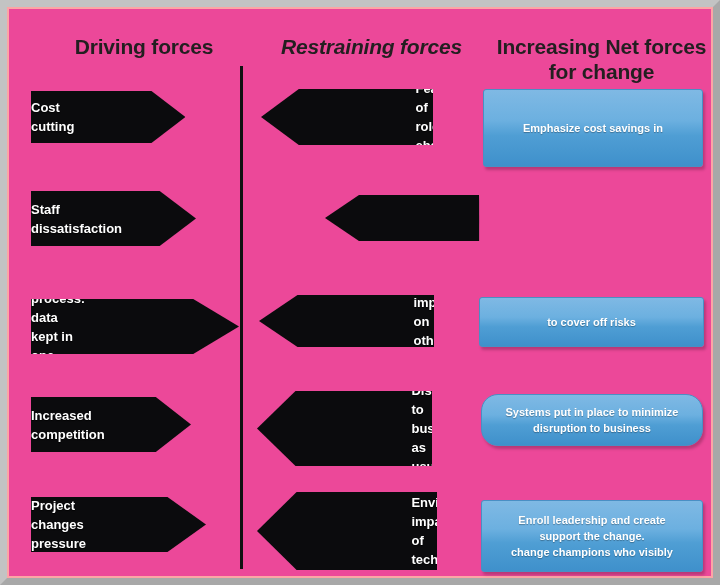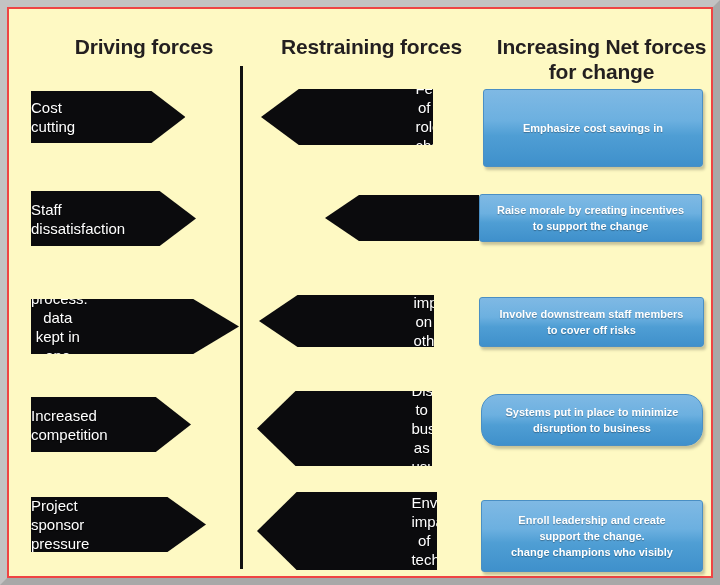--- a/index.html
+++ b/index.html
@@ -28,57 +28,56 @@
     border-left-color: #c3c3c3;
     border-right-color: #a8a8a8;
     border-bottom-color: #a8a8a8;
   }
   #diagram-inner {
     position: absolute;
     left: 0;
     top: 0;
     right: 0;
     bottom: 0;
-    background: #fef9c3;
-    border: 2px solid #ef4444;
+    background: #ec4899;
+    border: 2px solid #fca5a5;
   }
 
   
   .col-heading {
     position: absolute;
     color: #231f20;
     font-size: 21px;
     font-weight: 600;
     line-height: 25px;
     text-align: center;
     letter-spacing: -0.2px;
   }
   #heading-driving   { left: 20px;  top: 25px; width: 230px; }
-  #heading-restraining { left: 250px; top: 25px; width: 225px; }
+  #heading-restraining { left: 250px; top: 25px; width: 225px; font-style: italic; }
   #heading-net       { left: 480px; top: 25px; width: 225px; }
 
   
   #center-divider {
     position: absolute;
     left: 231px;
     top: 57px;
     width: 3px;
     height: 503px;
     background: #111111;
   }
 
   
   .arrow {
     position: absolute;
     background: #0b0b0d;
     color: #ffffff;
-    font-size: 15px;
-    font-weight: 400;
+    font-size: 13px;
+    font-weight: 700;
     line-height: 19px;
-    text-align: center;
     display: flex;
     align-items: center;
     justify-content: center;
     box-sizing: border-box;
     text-shadow: 0 1px 1px rgba(0,0,0,0.85);
     filter: drop-shadow(2px 3px 2px rgba(0,0,0,0.33));
   }
   .arrow-right {
     clip-path: polygon(0% 0%, 78% 0%, 100% 50%, 78% 100%, 0% 100%);
     padding-right: 22%;
@@ -167,21 +166,21 @@
 
     <div class="arrow arrow-right" id="arrow-increased-competition">
       <span>
         <span>Increased</span>
         <span>competition</span>
       </span>
     </div>
 
     <div class="arrow arrow-right" id="arrow-project-sponsor">
       <span>
-        <span>Project sponsor</span>
+        <span>Project changes</span>
         <span>pressure</span>
       </span>
     </div>
 
     <div class="arrow arrow-left" id="arrow-fear-of-role">
       <span>
         <span>Fear of role</span>
         <span>changes</span>
       </span>
     </div>
@@ -214,30 +213,23 @@
         <span>technology</span>
       </span>
     </div>
 
     <div class="net-box" id="net-box-cost-savings">
       <span>
         <span>Emphasize cost savings in</span>
       </span>
     </div>
 
-    <div class="net-box" id="net-box-raise-morale">
-      <span>
-        <span>Raise morale by creating incentives</span>
-        <span>to support the change</span>
-      </span>
-    </div>
 
     <div class="net-box" id="net-box-involve-staff">
       <span>
-        <span>Involve downstream staff members</span>
         <span>to cover off risks</span>
       </span>
     </div>
 
     <div class="net-box" id="net-box-systems-minimize">
       <span>
         <span>Systems put in place to minimize</span>
         <span>disruption to business</span>
       </span>
     </div>

